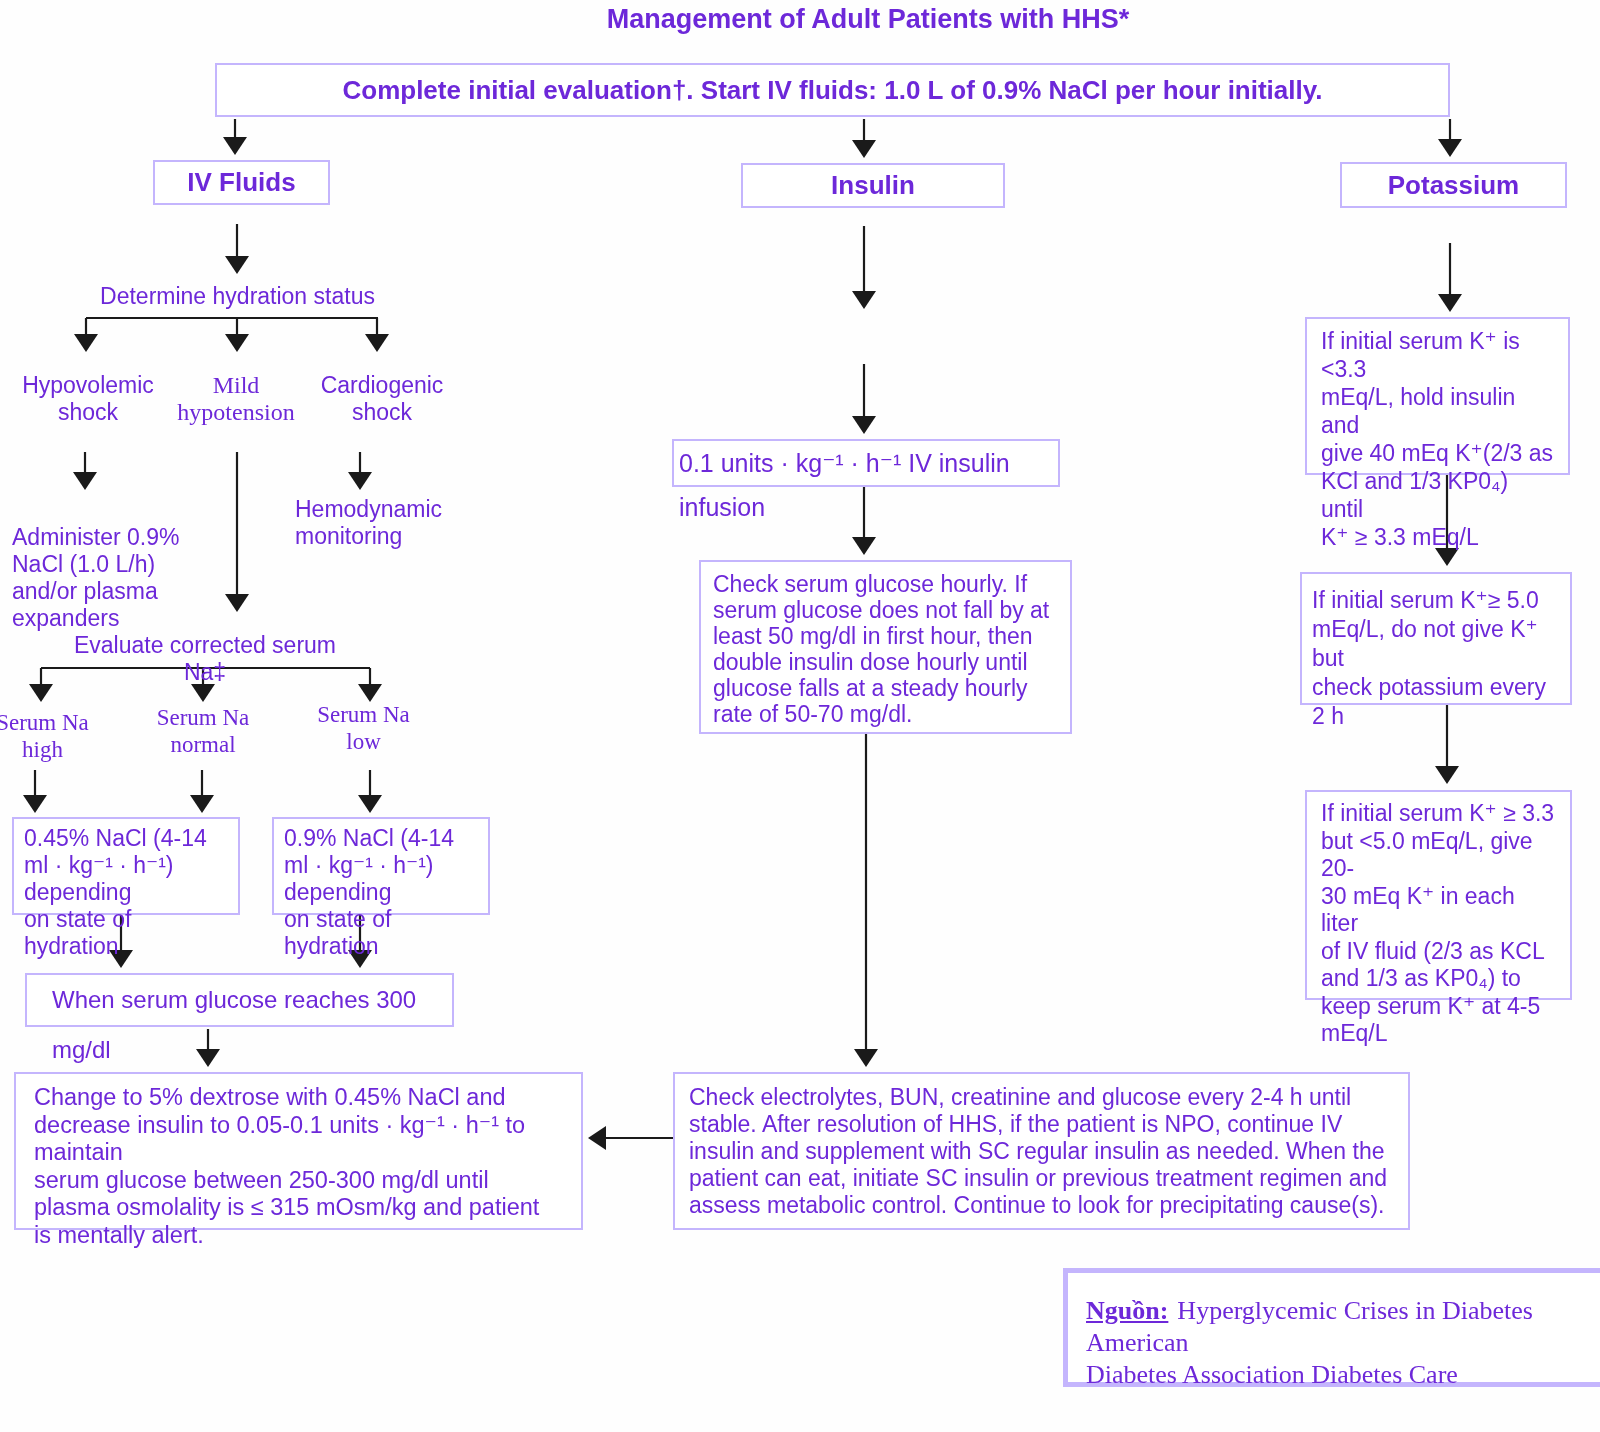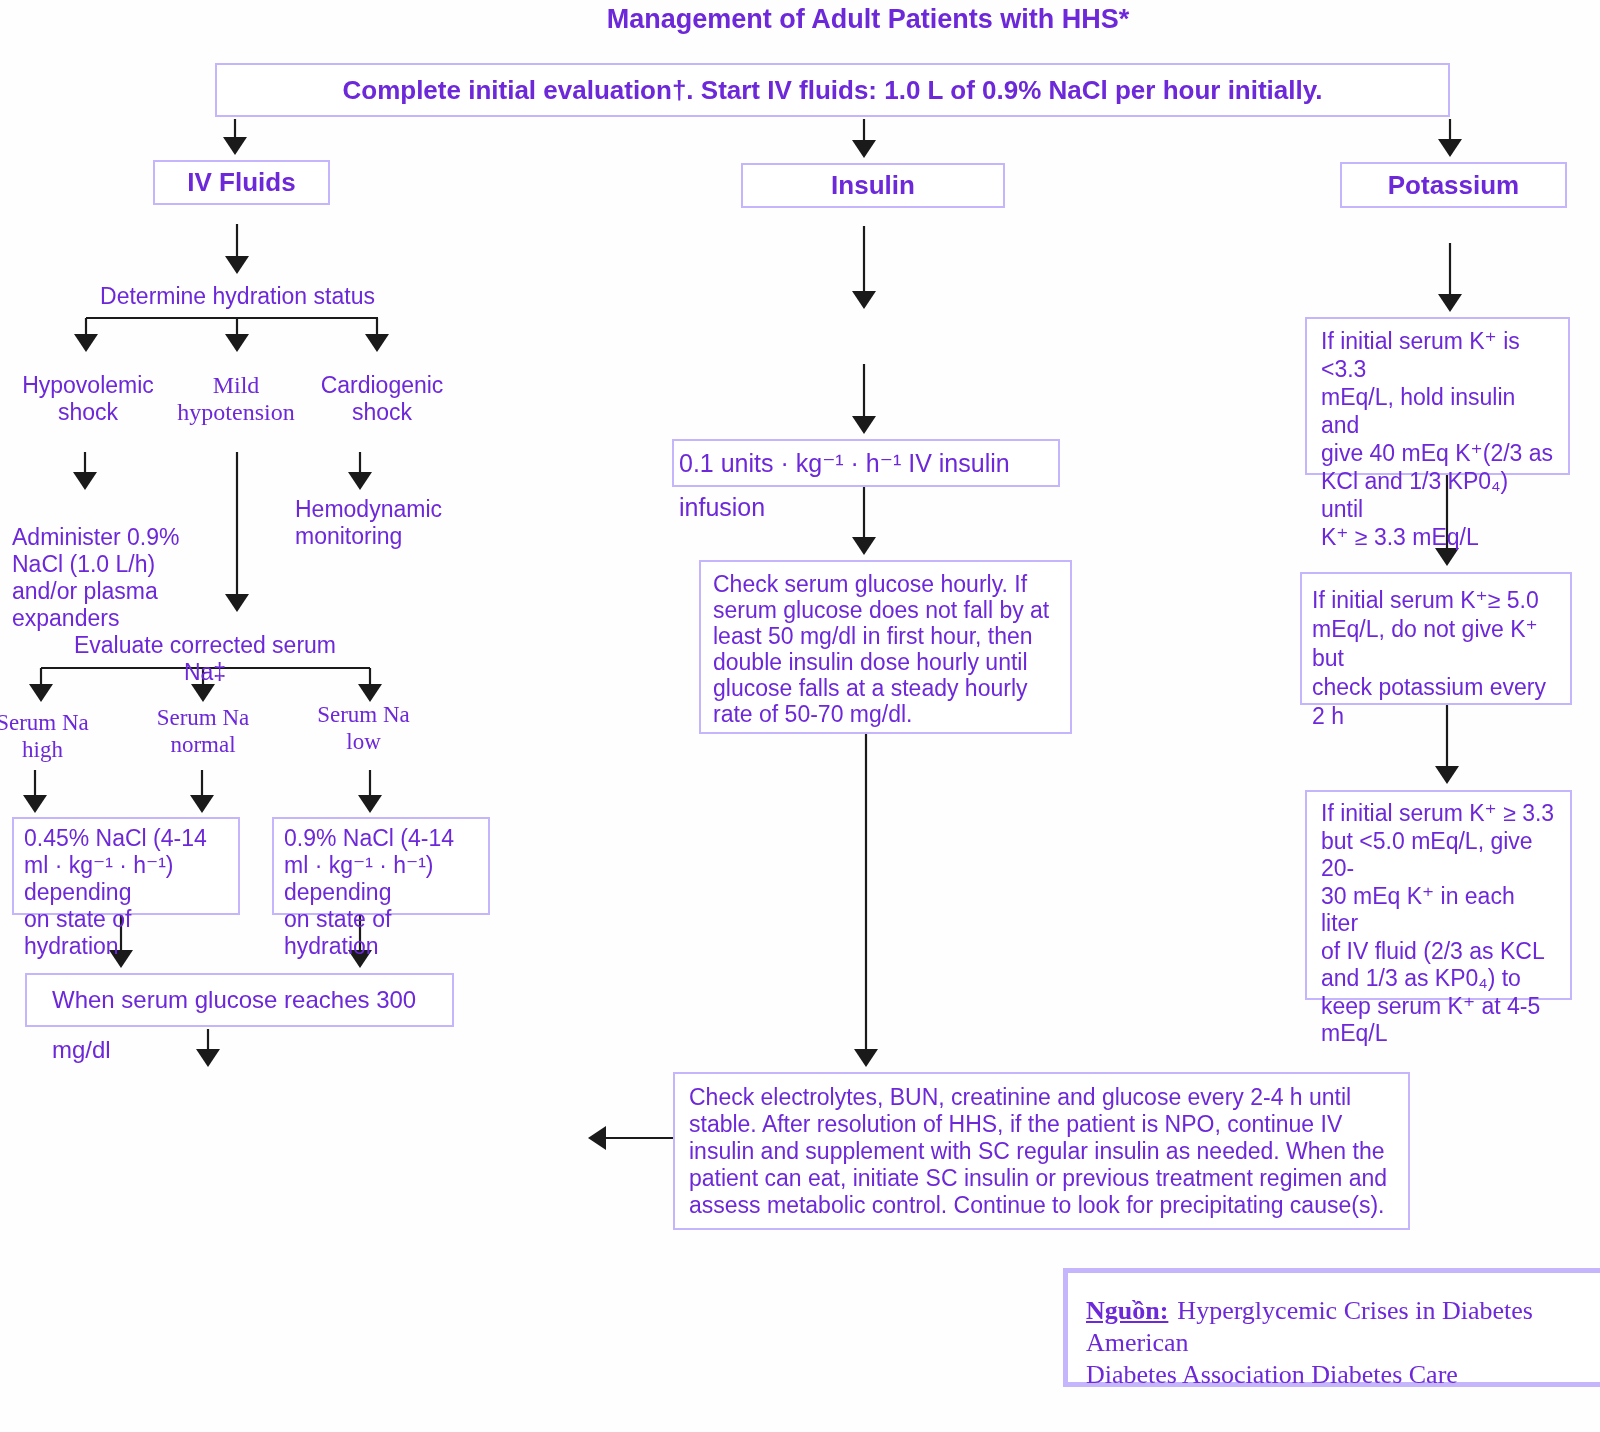--- a/index.html
+++ b/index.html
@@ -114,20 +114,25 @@
 
   <div class="box" style="left:12px;top:817px;width:228px;height:98px;padding:6px 10px;line-height:27px;">0.45% NaCl (4-14
 ml · kg⁻¹ · h⁻¹) depending
 on state of hydration</div>
   <div class="box" style="left:272px;top:817px;width:218px;height:98px;padding:6px 10px;line-height:27px;">0.9% NaCl (4-14
 ml · kg⁻¹ · h⁻¹) depending
 on state of hydration</div>
 
   <div class="box" style="left:25px;top:973px;width:429px;height:54px;padding-left:25px;font-size:24px;line-height:50px;">When serum glucose reaches 300 mg/dl</div>
 
+  <div class="box" style="left:14px;top:1072px;width:569px;height:158px;padding:10px 18px;font-size:23.5px;line-height:27.5px;">Change to 5% dextrose with 0.45% NaCl and
+decrease insulin to 0.05-0.1 units · kg⁻¹ · h⁻¹ to maintain
+serum glucose between 250-300 mg/dl until
+plasma osmolality is ≤ 315 mOsm/kg and patient
+is mentally alert.</div>
 
   <div class="box" style="left:672px;top:439px;width:388px;height:48px;padding-left:5px;font-size:25px;line-height:44px;">0.1 units · kg⁻¹ · h⁻¹ IV insulin infusion</div>
   <div class="box" style="left:679px;top:560px;width:373px;height:174px;padding:9px 12px;font-size:23px;line-height:26px;margin-left:20px;">Check serum glucose hourly.  If
 serum glucose does not fall by at
 least 50 mg/dl in first hour, then
 double insulin dose hourly until
 glucose falls at a steady hourly
 rate of 50-70 mg/dl.</div>
   <div class="box" style="left:673px;top:1072px;width:737px;height:158px;padding:10px 14px;font-size:23px;line-height:27px;">Check electrolytes, BUN, creatinine and glucose every 2-4 h until
 stable. After resolution of HHS, if the patient is NPO, continue IV

